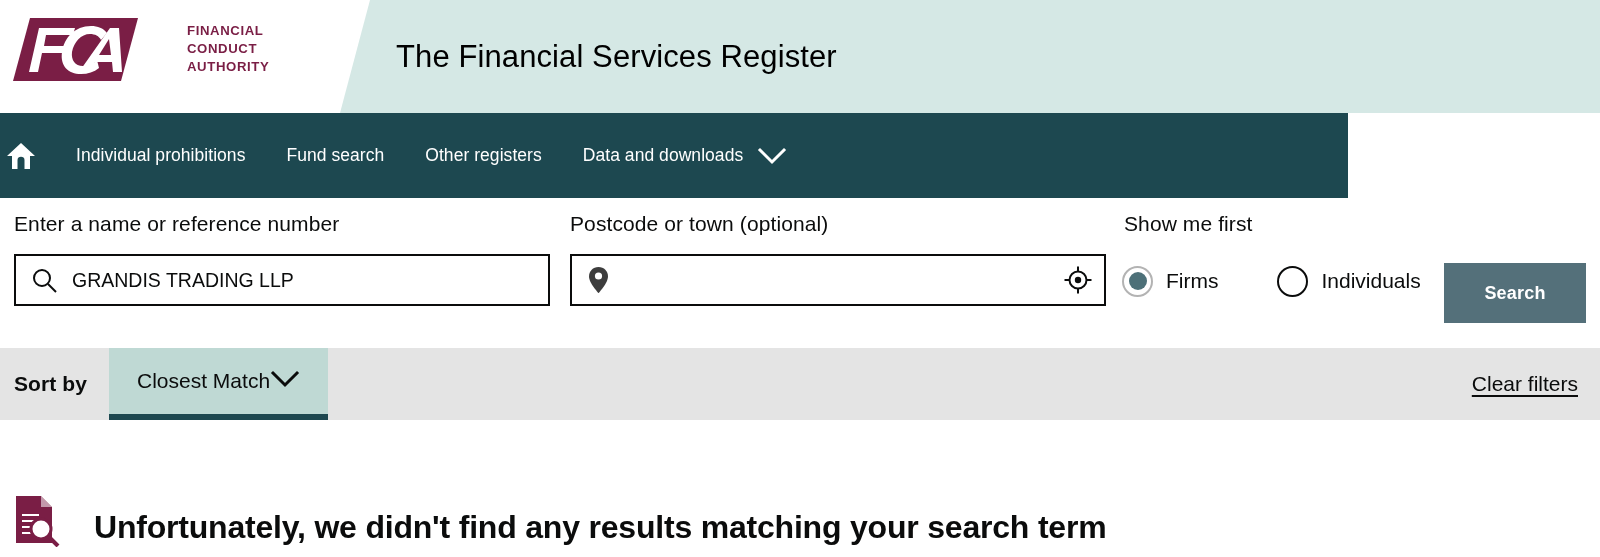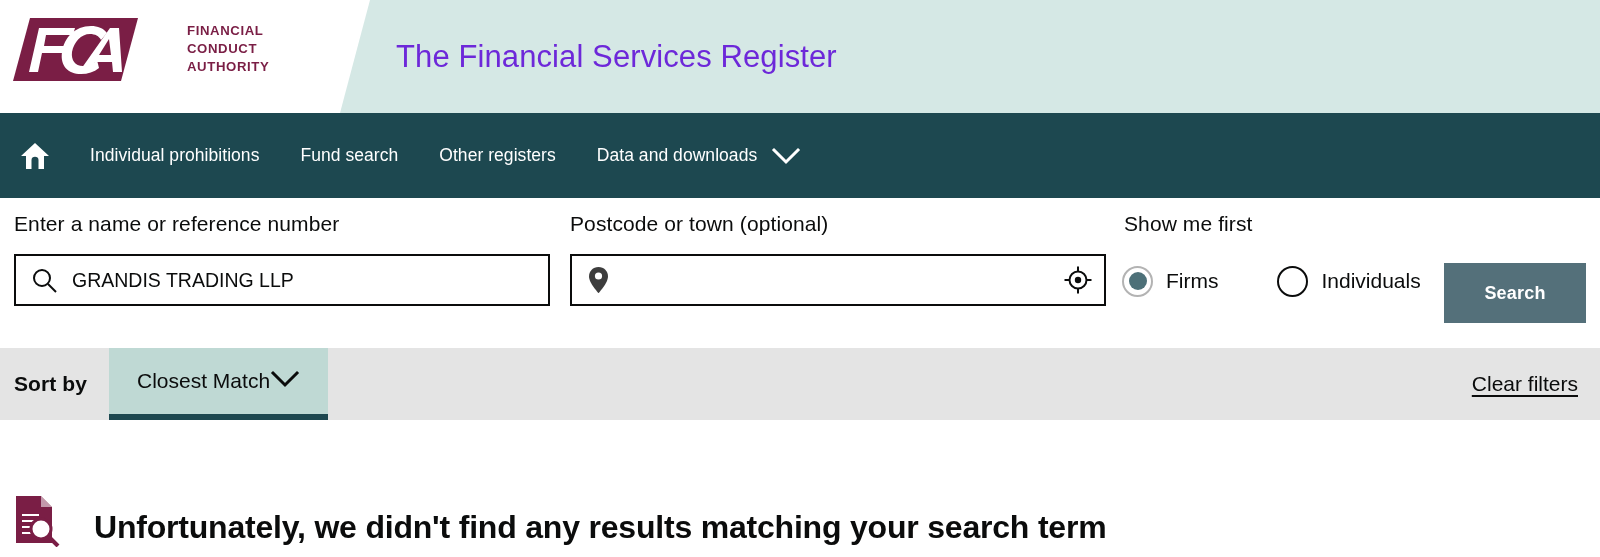--- a/index.html
+++ b/index.html
@@ -50,34 +50,33 @@
     white-space: nowrap;
     margin-left: 40px;
   }
   .header-title {
     position: absolute;
     left: 396px; top: 0;
     height: 113px;
     display: flex;
     align-items: center;
     z-index: 2;
-    color: #6d28d9;
+    color: #000000;
     font-size: 31px;
     font-weight: 400;
     letter-spacing: 0.1px;
   }
 
   
   .navbar {
-    width: 1600px;
+    width: 1348px;
     height: 85px;
     background: #1d4850;
     display: flex;
     align-items: center;
-    padding-left: 14px;
   }
   .nav-home {
     width: 42px; height: 42px;
     display: flex; align-items: center; justify-content: center;
     margin-right: 34px;
     cursor: pointer;
   }
   .nav-item {
     color: #ffffff;
     font-size: 17.5px;

